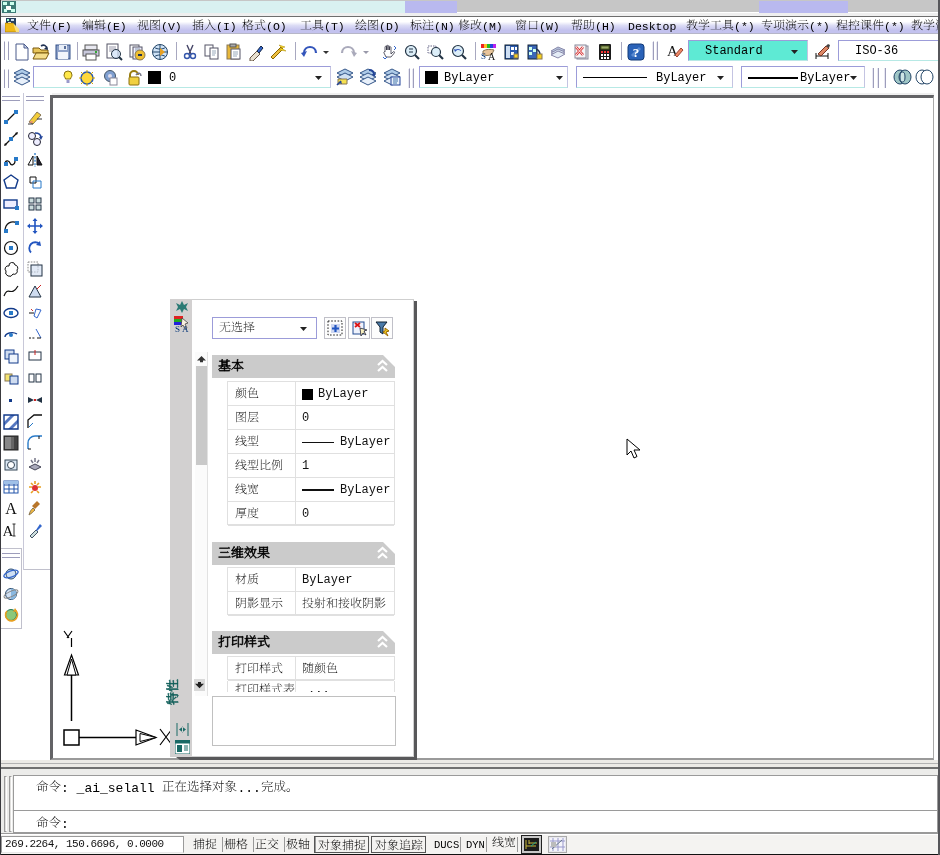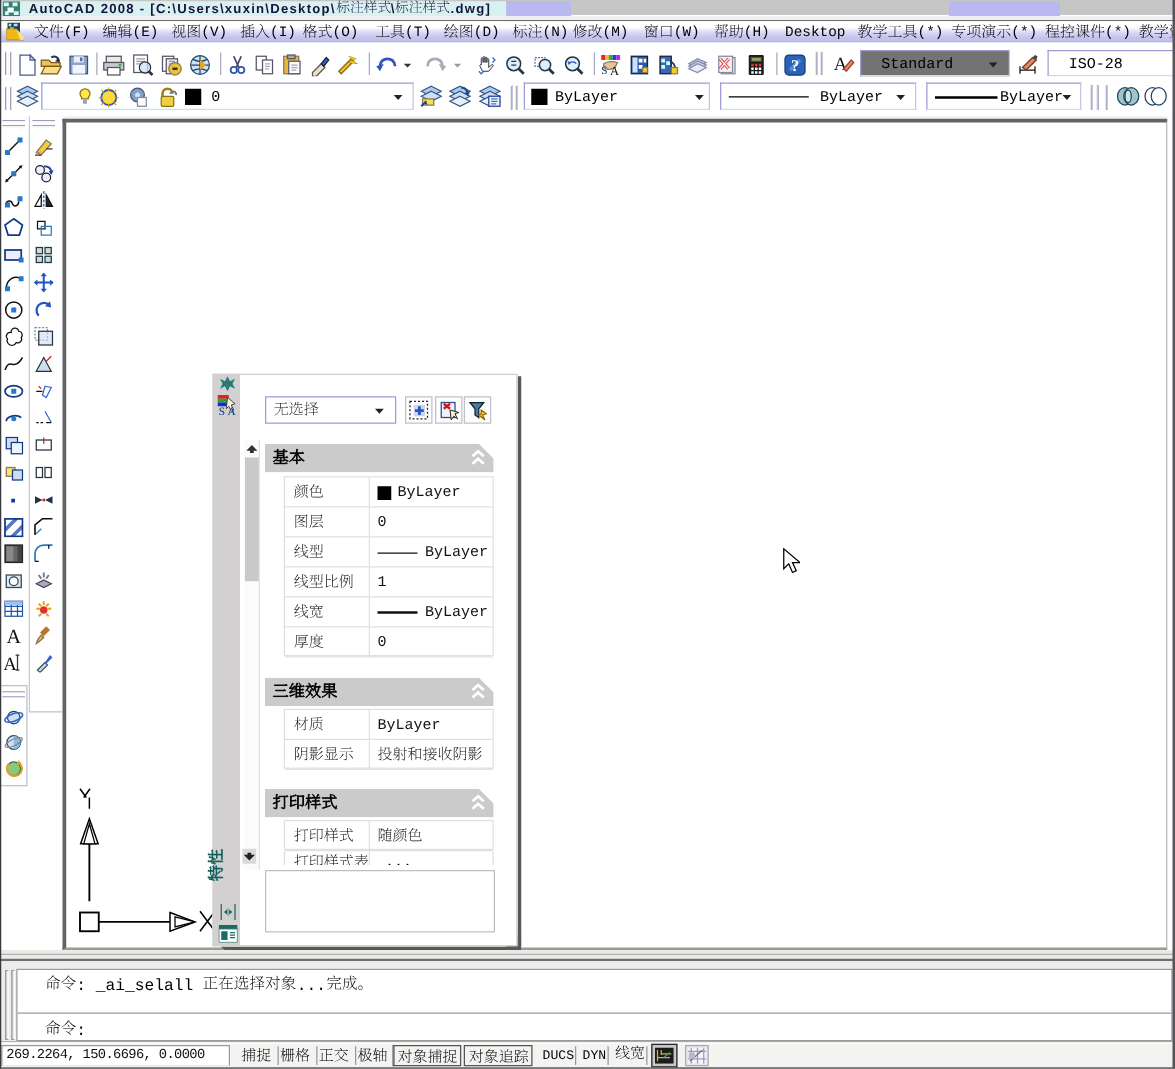--- a/index.html
+++ b/index.html
@@ -102,41 +102,20 @@
     <div style="position:absolute;left:0px;top:13px;width:940px;height:3px;background:#efefef"></div>
     <div style="position:absolute;left:0px;top:16px;width:940px;height:1px;background:#6e6e6e"></div>
     <svg style="position:absolute;left:2px;top:1px;" width="14" height="12" viewBox="0 0 14 12">
       <rect width="14" height="12" fill="#3d7b76"></rect>
       <rect x="1" y="1" width="4" height="3" fill="#cfe"></rect>
       <rect x="8" y="1" width="4" height="3" fill="#cfe"></rect>
       <rect x="4" y="5" width="5" height="4" fill="#fff"></rect>
       <rect x="2" y="8" width="3" height="3" fill="#cfe"></rect>
       <rect x="9" y="8" width="4" height="3" fill="#cfe"></rect>
     </svg>
-    <div style="position:absolute;left:23px;top:0px;height:13px;display:flex;align-items:center;font:bold 10.5px 'Liberation Sans',sans-serif;color:#14143c;letter-spacing:1px">
-      <span>AutoCAD&nbsp;2008&nbsp;-&nbsp;[C:\Users\xuxin\Desktop\</span>
-      <svg class="cj" style="width:44.0px;height:14px;" viewBox="0 0 44.0 14">
-        <g fill="#14143c" transform="translate(0 9.6)">
-          <use href="#u6807" transform="translate(0 0) scale(0.044)"></use>
-          <use href="#u6ce8" transform="translate(11.0 0) scale(0.044)"></use>
-          <use href="#u6837" transform="translate(22.0 0) scale(0.044)"></use>
-          <use href="#u5f0f" transform="translate(33.0 0) scale(0.044)"></use>
-        </g>
-      </svg>
-      <span>\</span>
-      <svg class="cj" style="width:44.0px;height:14px;" viewBox="0 0 44.0 14">
-        <g fill="#14143c" transform="translate(0 9.6)">
-          <use href="#u6807" transform="translate(0 0) scale(0.044)"></use>
-          <use href="#u6ce8" transform="translate(11.0 0) scale(0.044)"></use>
-          <use href="#u6837" transform="translate(22.0 0) scale(0.044)"></use>
-          <use href="#u5f0f" transform="translate(33.0 0) scale(0.044)"></use>
-        </g>
-      </svg>
-      <span>.dwg]</span>
-    </div>
     <div style="position:absolute;left:0;top:17px;width:940px;height:17px;background:linear-gradient(#ffffff 28%,#dcdcf5 50%,#c3c2ee 78%)"></div>
     <div style="position:absolute;left:0px;top:33px;width:940px;height:1px;background:#b6b6c8"></div>
     <svg style="position:absolute;left:5px;top:18px;" width="15" height="15" viewBox="0 0 15 15">
       <rect x="1" y="0" width="10" height="9" fill="#274060"></rect>
       <rect x="2" y="1" width="2" height="2" fill="#9fc"></rect>
       <rect x="6" y="1" width="3" height="2" fill="#cde"></rect>
       <rect x="3" y="4" width="3" height="2" fill="#fff"></rect>
       <path d="M0 5 L8 5 L14 14 L0 14 Z" fill="#f0b817" stroke="#8a6a00" stroke-width=".5"></path>
       <path d="M8 5 L14 11 L14 14 L11 14 Z" fill="#fadf7a"></path>
     </svg>
@@ -448,34 +427,34 @@
     </svg>
     <svg style="position:absolute;left:362px;top:50px;" width="8" height="6" viewBox="0 0 8 6">
       <path d="M1 1l3 3 3-3z" fill="#99a"></path>
     </svg>
     <div style="position:absolute;left:652px;top:41px;width:2px;height:19px;background:#e7e7f2;border-right:1px solid #9d9dbb;border-top:1px solid #fff"></div>
     <div style="position:absolute;left:656px;top:41px;width:2px;height:19px;background:#e7e7f2;border-right:1px solid #9d9dbb;border-top:1px solid #fff"></div>
     <svg style="position:absolute;left:666px;top:42px;" width="18" height="18" viewBox="0 0 18 18">
       <text x="1" y="14" font-size="15" font-family="Liberation Serif" fill="#111">A</text>
       <path d="M9 13L15 6l2 2-6 7z" fill="#e86" stroke="#943"></path>
     </svg>
-    <div style="position:absolute;left:688px;top:40px;width:120px;height:21px;background:#737373;border-top:1px solid #9c9cd9;border-left:1px solid #9c9cd9;border-bottom:1px solid #b7e9e5;border-right:1px solid #c4c4e2">
+    <div style="position:absolute;left:688px;top:40px;width:120px;height:21px;background:#5eead4;border-top:1px solid #9c9cd9;border-left:1px solid #9c9cd9;border-bottom:1px solid #b7e9e5;border-right:1px solid #c4c4e2">
       <div style="position:absolute;left:16px;top:3px;font:12px 'Liberation Mono',monospace;color:#000">Standard</div>
       <svg style="position:absolute;right:8px;top:8px" width="9" height="6" viewBox="0 0 9 6">
         <path d="M1 1l3.5 4L8 1z" fill="#222"></path>
       </svg>
     </div>
     <svg style="position:absolute;left:814px;top:42px;" width="18" height="18" viewBox="0 0 18 18">
       <path d="M2 14h12" stroke="#111"></path>
       <path d="M2 11v6M14 11v6" stroke="#111"></path>
       <path d="M4 12l8-8 3 2-8 8z" fill="#d86" stroke="#732"></path>
       <path d="M12 4l2-2 2 1-1 3z" fill="#444"></path>
     </svg>
     <div style="position:absolute;left:838px;top:40px;width:102px;height:21px;background:#fff;border-top:1px solid #9c9cd9;border-left:1px solid #9c9cd9;border-bottom:1px solid #b7e9e5;border-right:1px solid #c4c4e2">
-      <div style="position:absolute;left:16px;top:3px;font:12px 'Liberation Mono',monospace;color:#000">ISO-28</div>
+      <div style="position:absolute;left:16px;top:3px;font:12px 'Liberation Mono',monospace;color:#000">ISO-36</div>
     </div>
     <div style="position:absolute;left:0px;top:64px;width:940px;height:29px;background:#fff"></div>
     <div style="position:absolute;left:3px;top:69px;width:2px;height:19px;background:#e7e7f2;border-top:1px solid #fff;border-left:1px solid #fff;border-right:1px solid #9d9dbb"></div>
     <div style="position:absolute;left:7px;top:69px;width:2px;height:19px;background:#e7e7f2;border-top:1px solid #fff;border-left:1px solid #fff;border-right:1px solid #9d9dbb"></div>
     <svg style="position:absolute;left:13px;top:68px;" width="18" height="18" viewBox="0 0 18 18">
       <path d="M9 1l8 4-8 4-8-4z" fill="#aecbe8" stroke="#358"></path>
       <path d="M9 5l8 4-8 4-8-4z" fill="#cfe0f2" stroke="#358"></path>
       <path d="M9 9l8 4-8 4-8-4z" fill="#e8f0fa" stroke="#358"></path>
     </svg>
     <div style="position:absolute;left:33px;top:66px;width:298px;height:22px;background:#fff;border-top:1px solid #9c9cd9;border-left:1px solid #9c9cd9;border-bottom:1px solid #b7e9e5;border-right:1px solid #c4c4e2">

